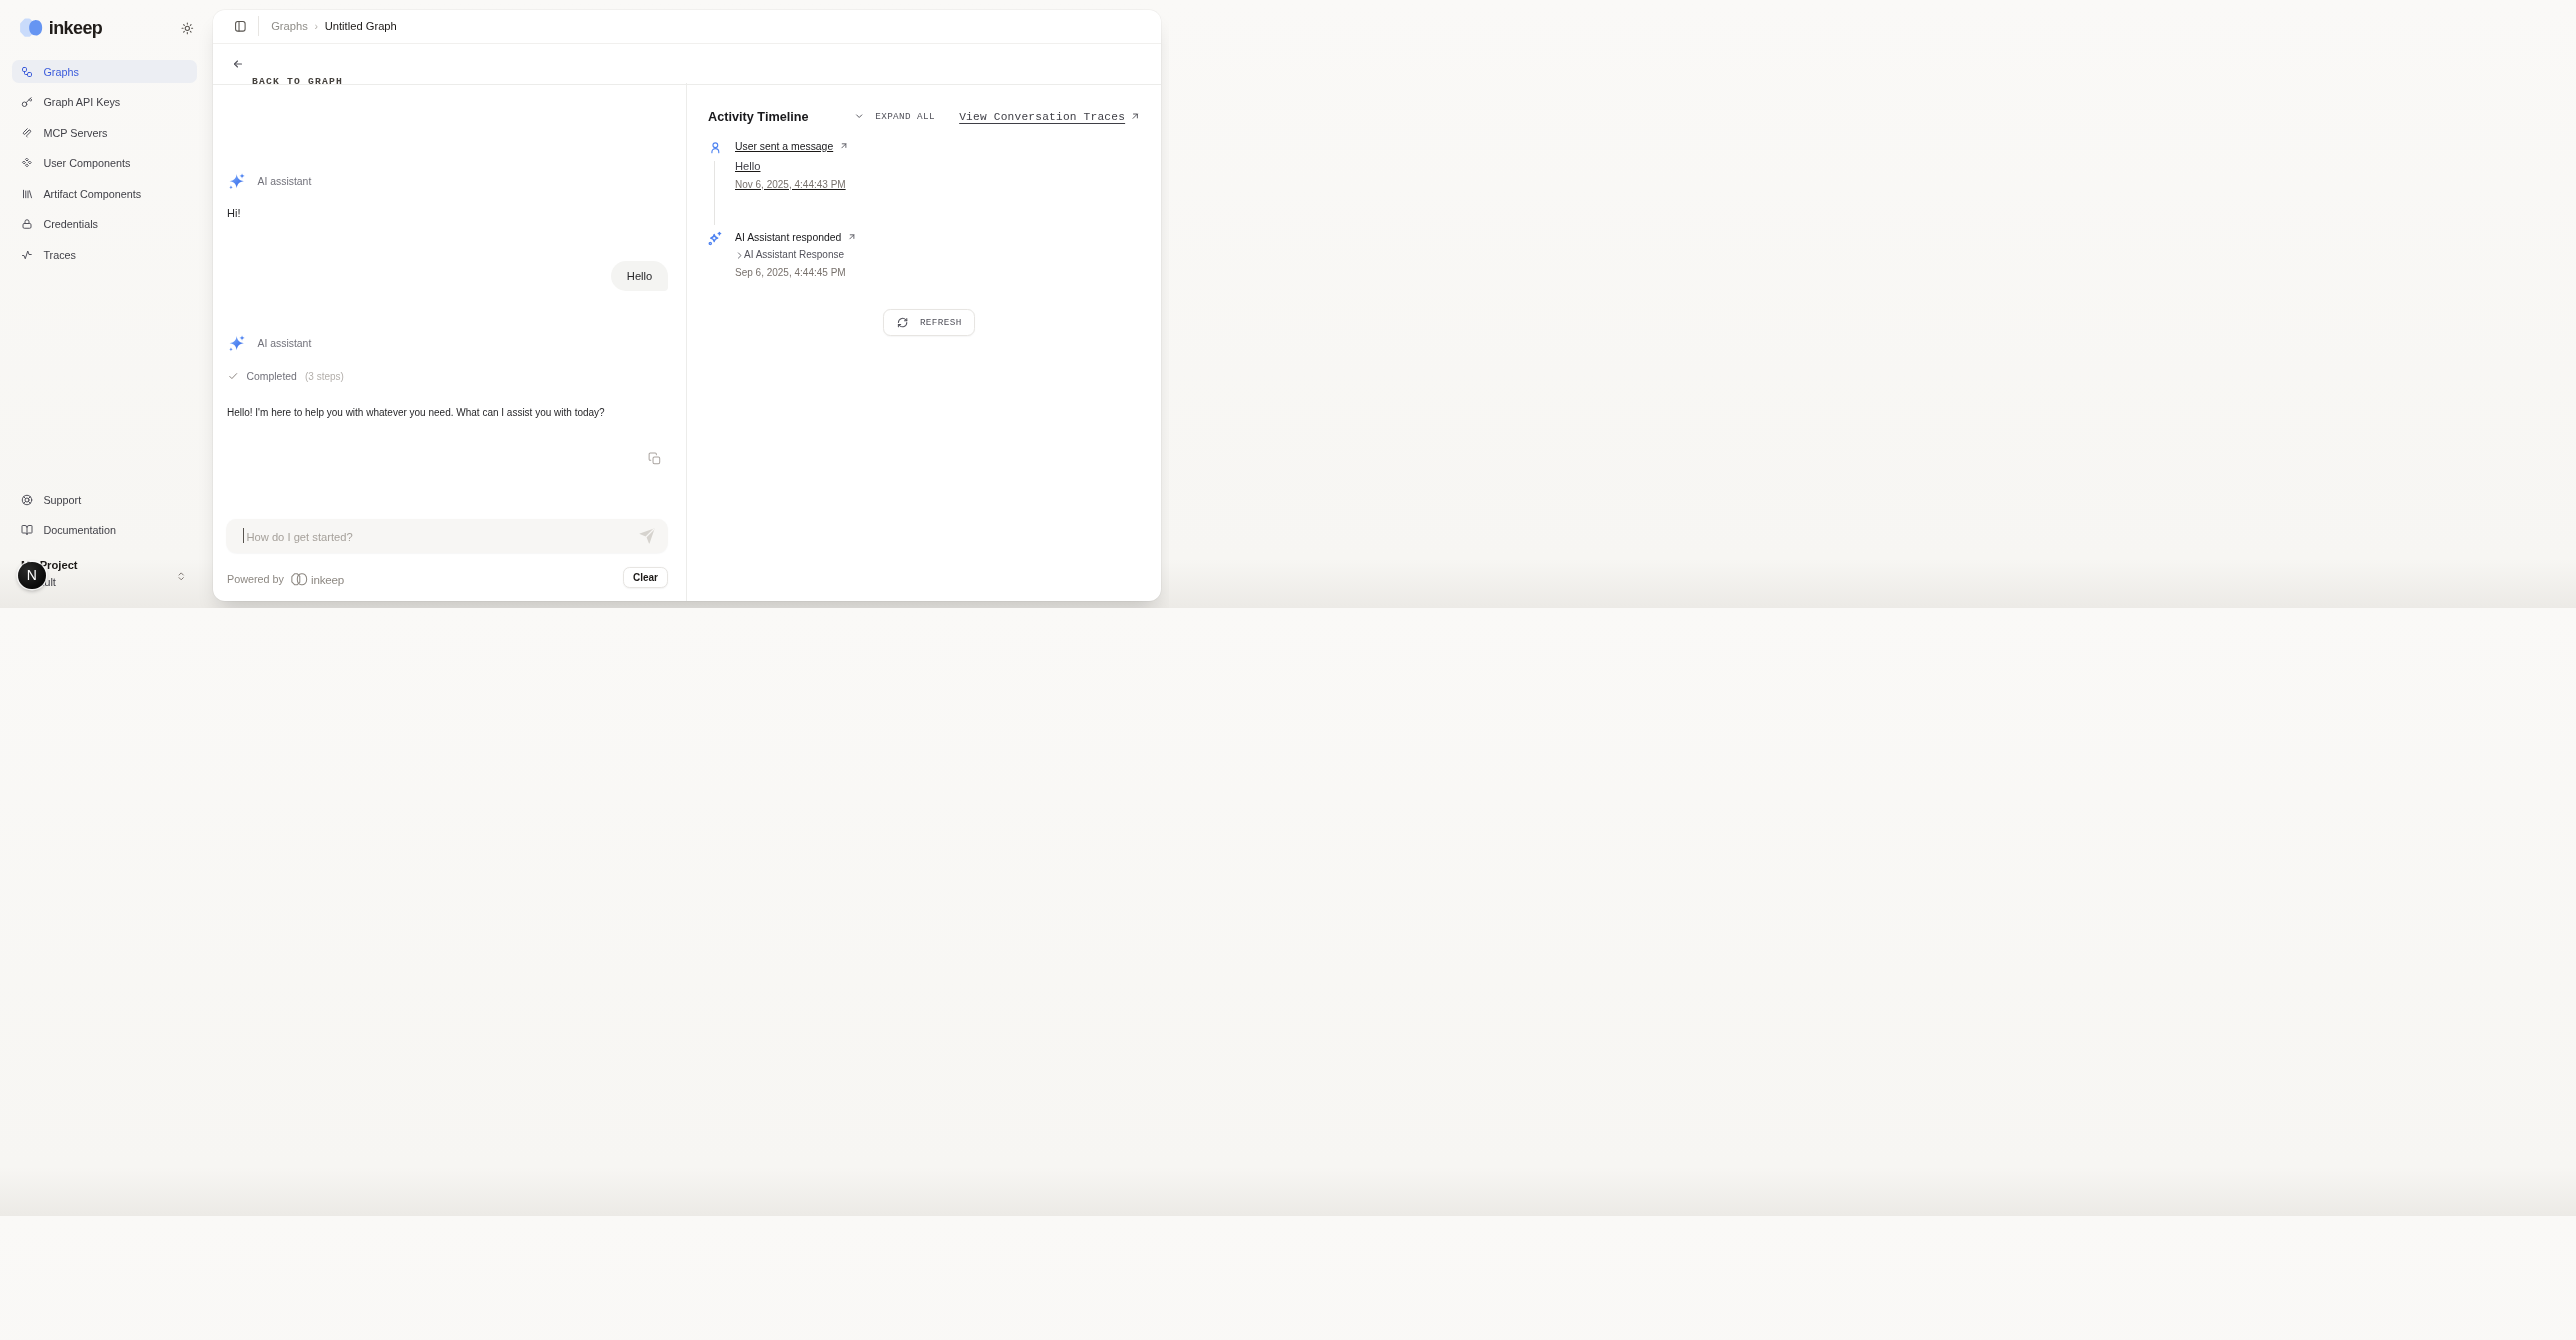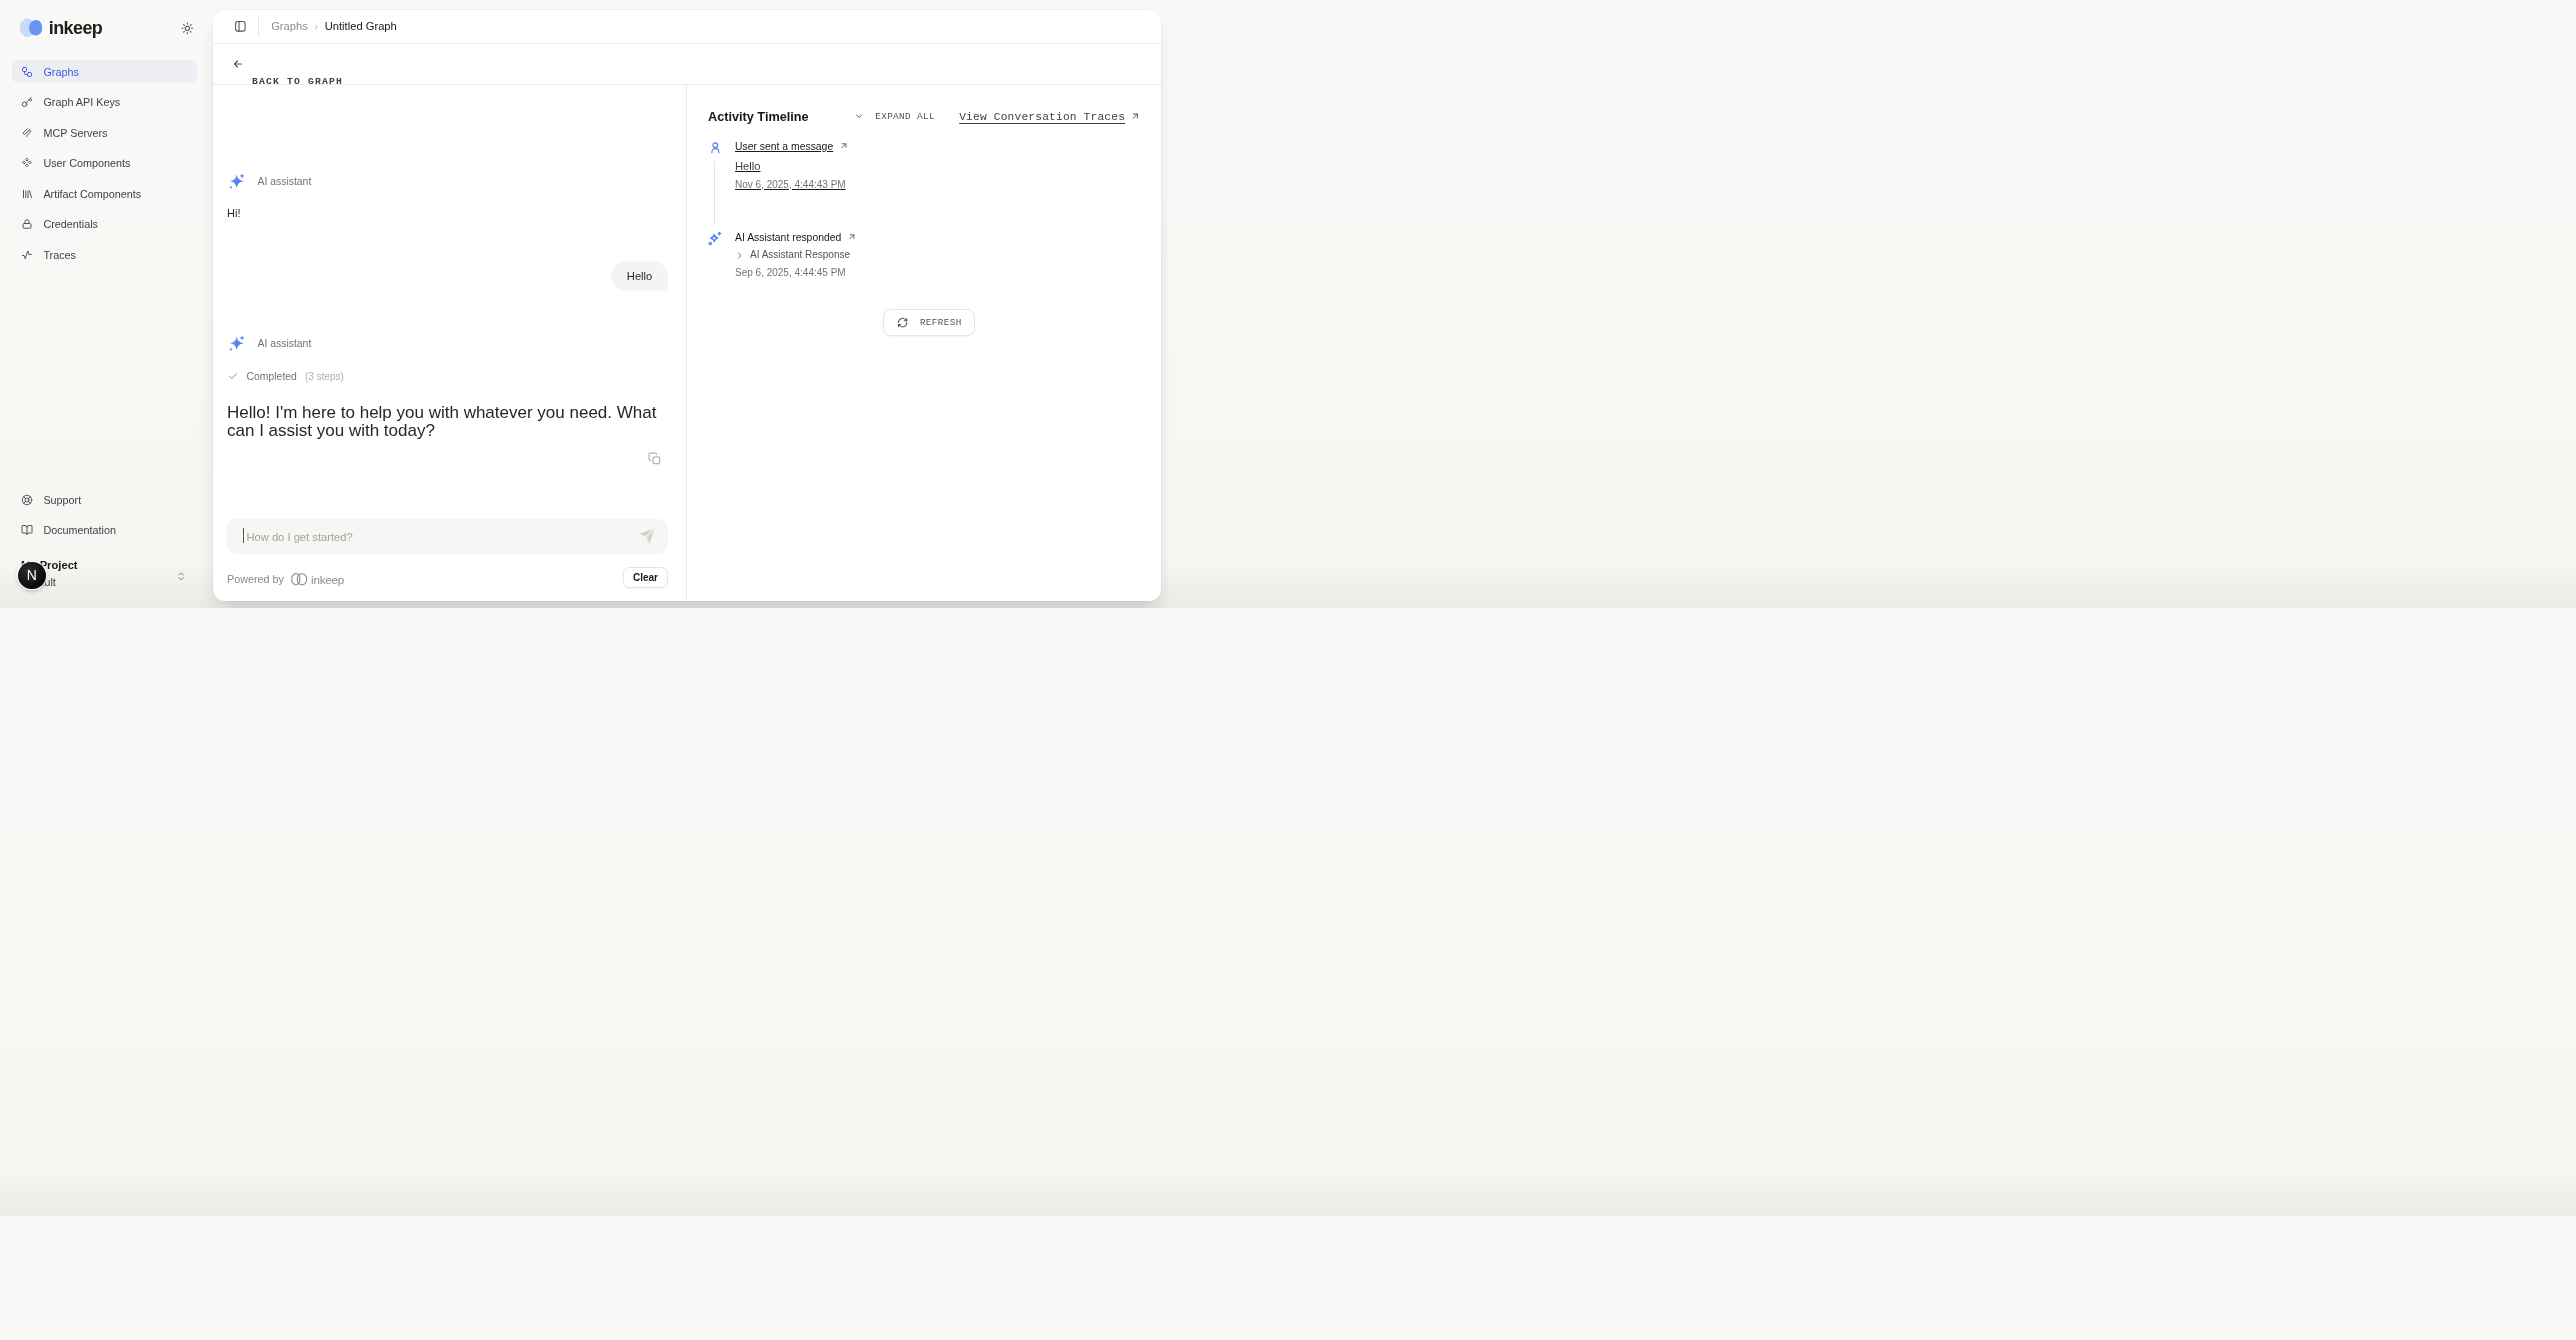--- a/index.html
+++ b/index.html
@@ -54,21 +54,21 @@
   .ai-row .label{font-size:10.4px;color:#71717a;}
   .ai-row1{top:89px;}
   .ai-row2{top:251px;}
   .hi-msg{position:absolute;left:14px;top:124px;font-size:11px;color:#27272a;}
   .user-bubble{position:absolute;right:18px;top:178px;height:30px;line-height:30px;padding:0 15.7px;
     background:#f4f4f2;border-radius:16.4px 16.4px 4.5px 16.4px;font-size:11.2px;color:#27272a;}
   .status-row{position:absolute;left:15px;top:288px;display:flex;align-items:center;gap:8.2px;}
   .status-row .icon{color:#78716c;}
   .status-done{font-size:10.4px;color:#71717a;}
   .status-steps{font-size:10px;color:#b3afab;}
-  .ai-paragraph{position:absolute;left:14px;top:321px;width:441px;font-size:17px;line-height:18px;color:#27272a;}
+  .ai-paragraph{position:absolute;left:14px;top:321px;width:441px;font-size:10px;line-height:18px;color:#27272a;}
   .copy-btn{position:absolute;left:433px;top:368px;color:#a8a29e;background:none;border:none;padding:1.5px;cursor:pointer;}
   .input-box{position:absolute;left:13.4px;right:18px;top:436px;height:34px;background:#f7f6f4;border-radius:10.4px;
     box-shadow:0 0.7px 1.5px rgba(0,0,0,.04);}
   .input-box input{position:absolute;left:18px;top:0;height:100%;width:calc(100% - 60px);border:none;outline:none;
     background:transparent;font-size:11.2px;font-family:inherit;color:#27272a;}
   .input-box input::placeholder{color:#a6a19b;}
   .caret{position:absolute;left:17px;top:9.7px;width:1.1px;height:15px;background:#57534e;}
   .send-btn{position:absolute;right:12px;top:8.2px;color:#d6d3ce;background:none;border:none;padding:0;cursor:pointer;}
   .chat-footer-left{position:absolute;left:14px;top:489px;display:flex;align-items:center;gap:6px;color:#8d8882;font-size:10.8px;}
   .pb-brand{display:flex;align-items:center;gap:3px;color:#8d8882;cursor:pointer;}
@@ -88,21 +88,21 @@
   .tl-items{position:absolute;left:21px;right:21px;top:58px;}
   .tl-item{position:relative;padding-left:27px;}
   .tl-item1{height:91px;text-decoration:underline;}
   .tl-icon{position:absolute;left:0;top:0;color:var(--tlblue,#4f83f1);}
   .tl-icon.user-i{left:0.7px;}
   .tl-icon.spark-i{left:-0.7px;top:-0.7px;}
   .connector{position:absolute;left:6px;top:20px;height:64px;width:0.7px;background:#e5e4e2;}
   .tl-item-title{display:flex;align-items:center;gap:6px;font-size:10.4px;font-weight:500;color:#18181b;cursor:pointer;}
   .tl-item-title .icon{color:#52525b;}
   .tl-body-text{margin-top:8.2px;font-size:11.2px;color:#3f3f46;}
-  .tl-expandable{margin-top:6.7px;display:flex;align-items:flex-end;gap:6px;color:#52525b;cursor:pointer;}
+  .tl-expandable{margin-top:6.7px;display:flex;align-items:flex-end;color:#52525b;cursor:pointer;}
   .tl-expandable .exp-label{font-size:10px;}
   .tl-timestamp{margin-top:6.7px;font-size:10px;color:#78716c;}
   .refresh-btn{position:absolute;left:196px;top:226px;height:27px;display:flex;align-items:center;gap:12px;padding:0 12.7px;
     background:#fff;border:0.7px solid #e7e5e2;border-radius:7.5px;color:#52525b;cursor:pointer;
     font-family:"Liberation Mono","DejaVu Sans Mono",monospace;box-shadow:0 0.7px 1.5px rgba(0,0,0,.04);}
   .refresh-label{font-size:9.3px;font-weight:500;letter-spacing:0.4px;color:#52525b;}
 </style>
 </head>
 <body>
 

